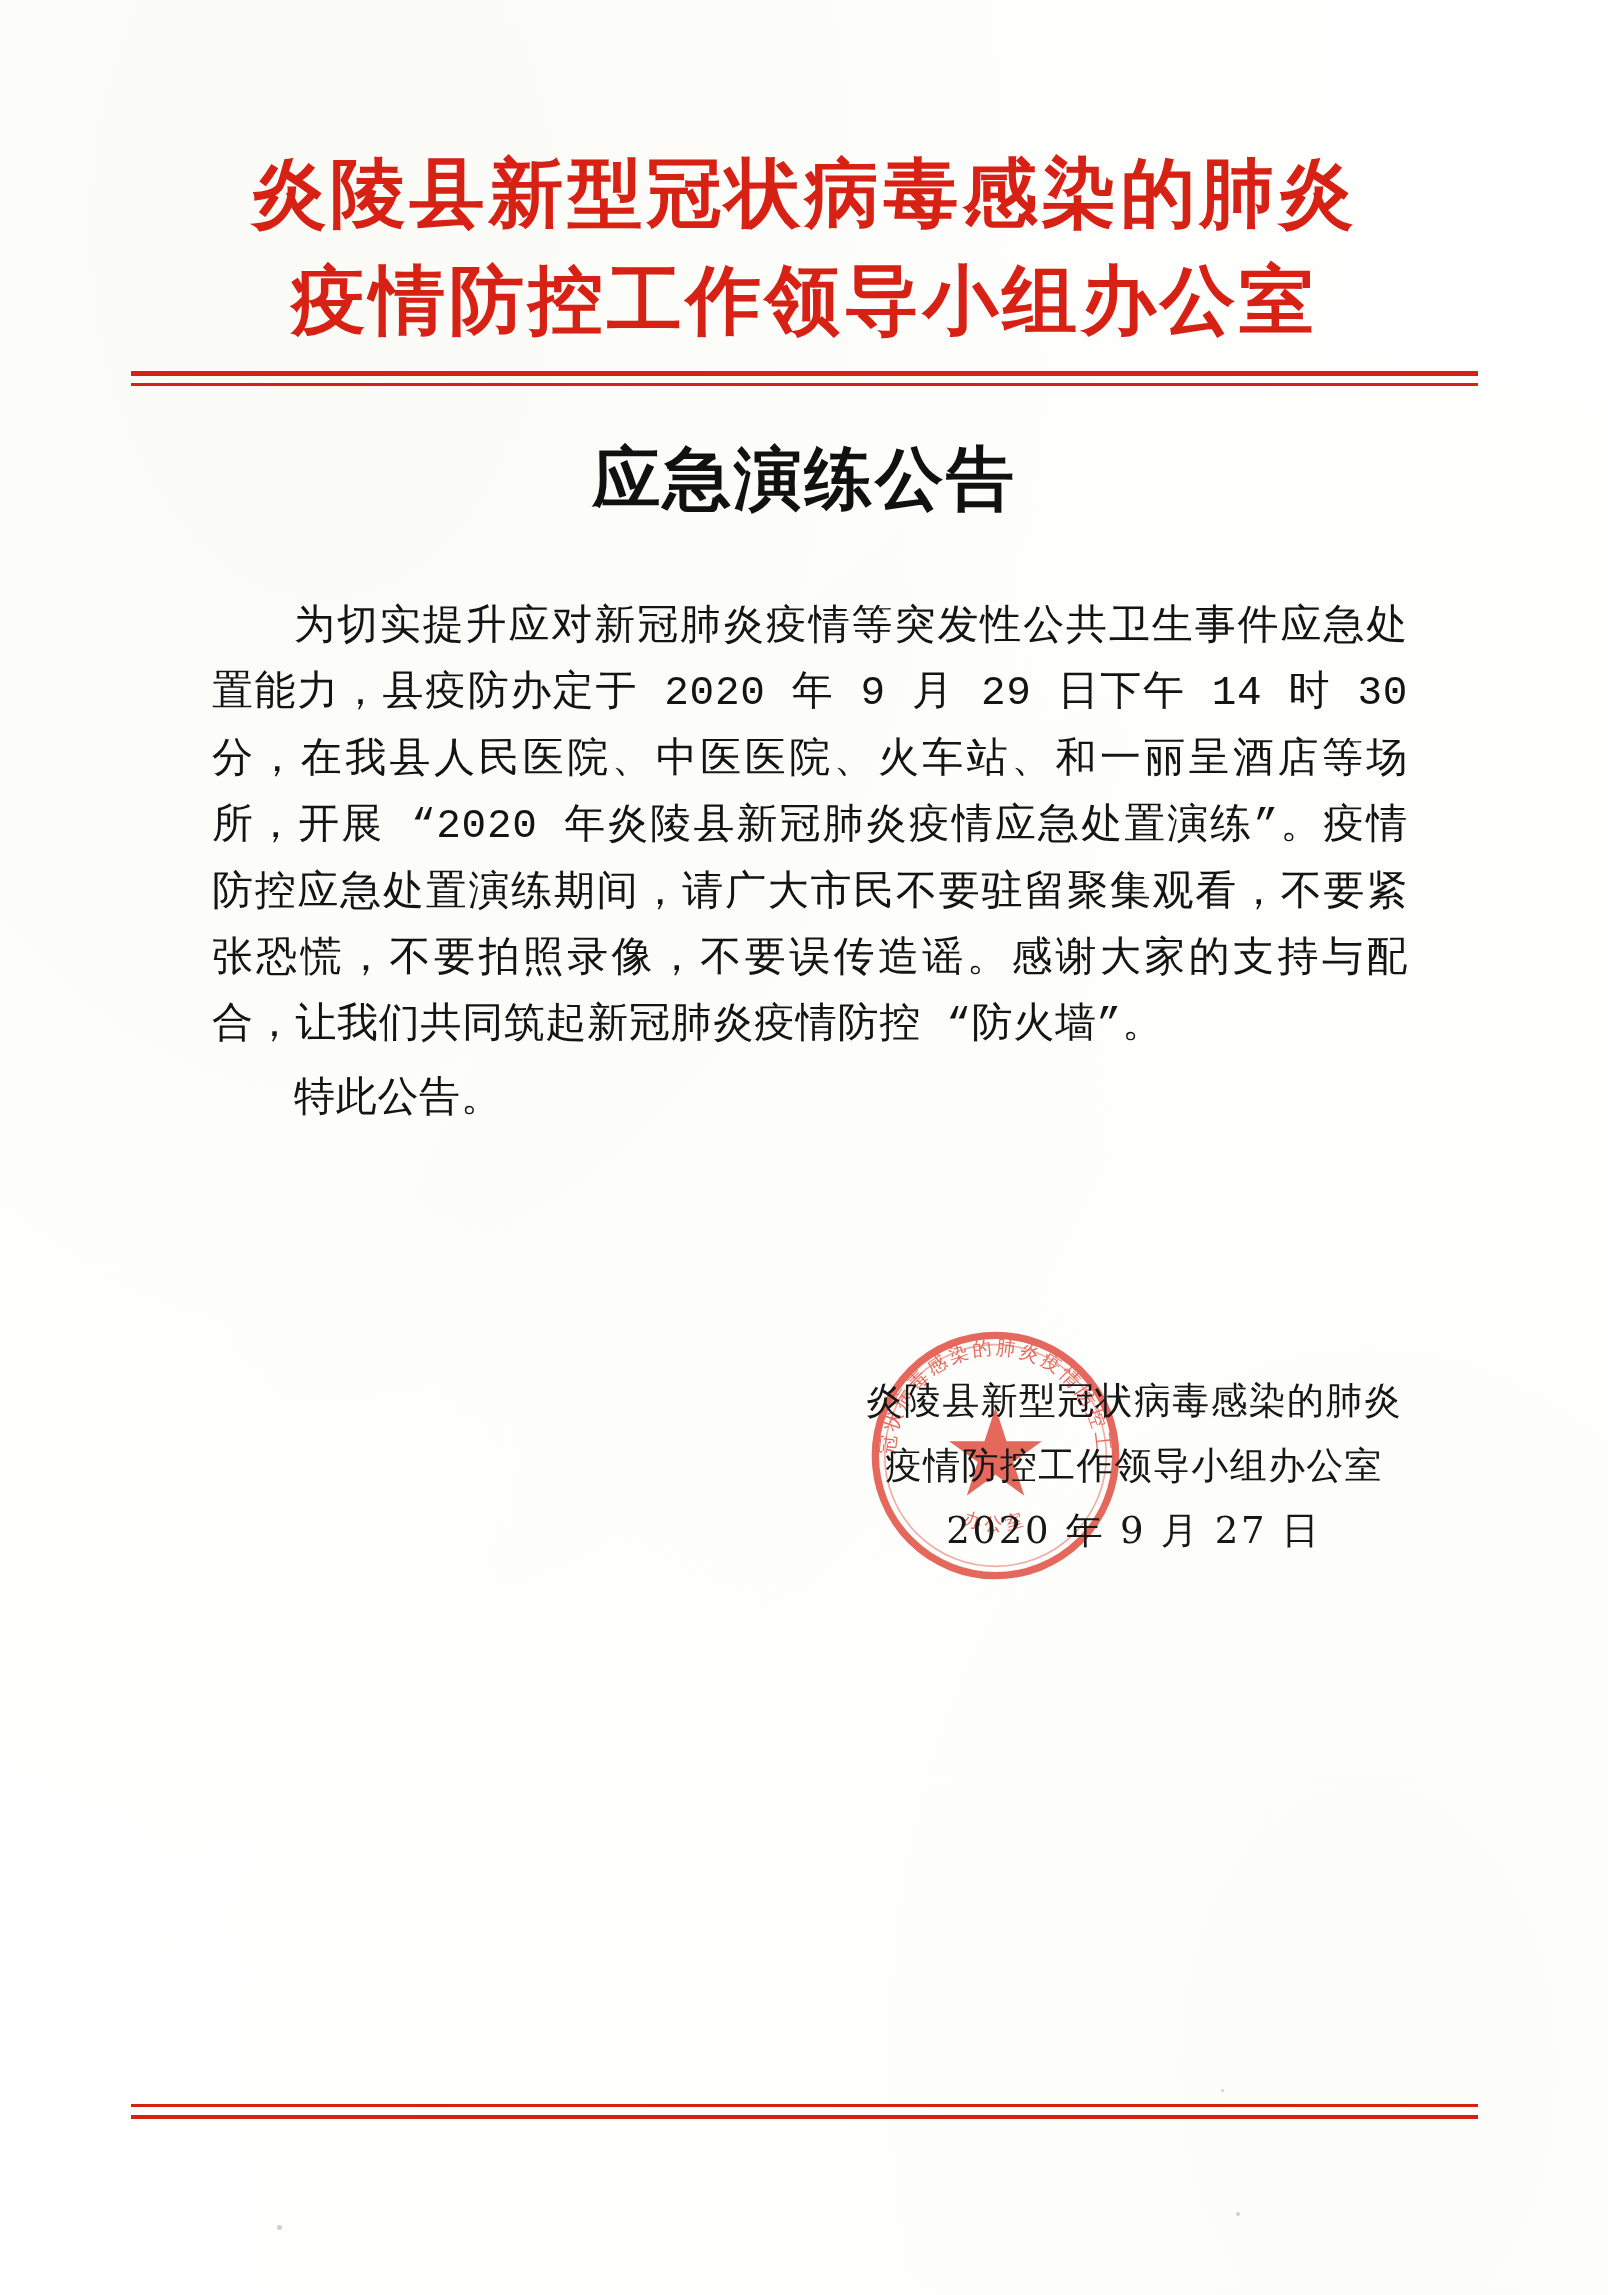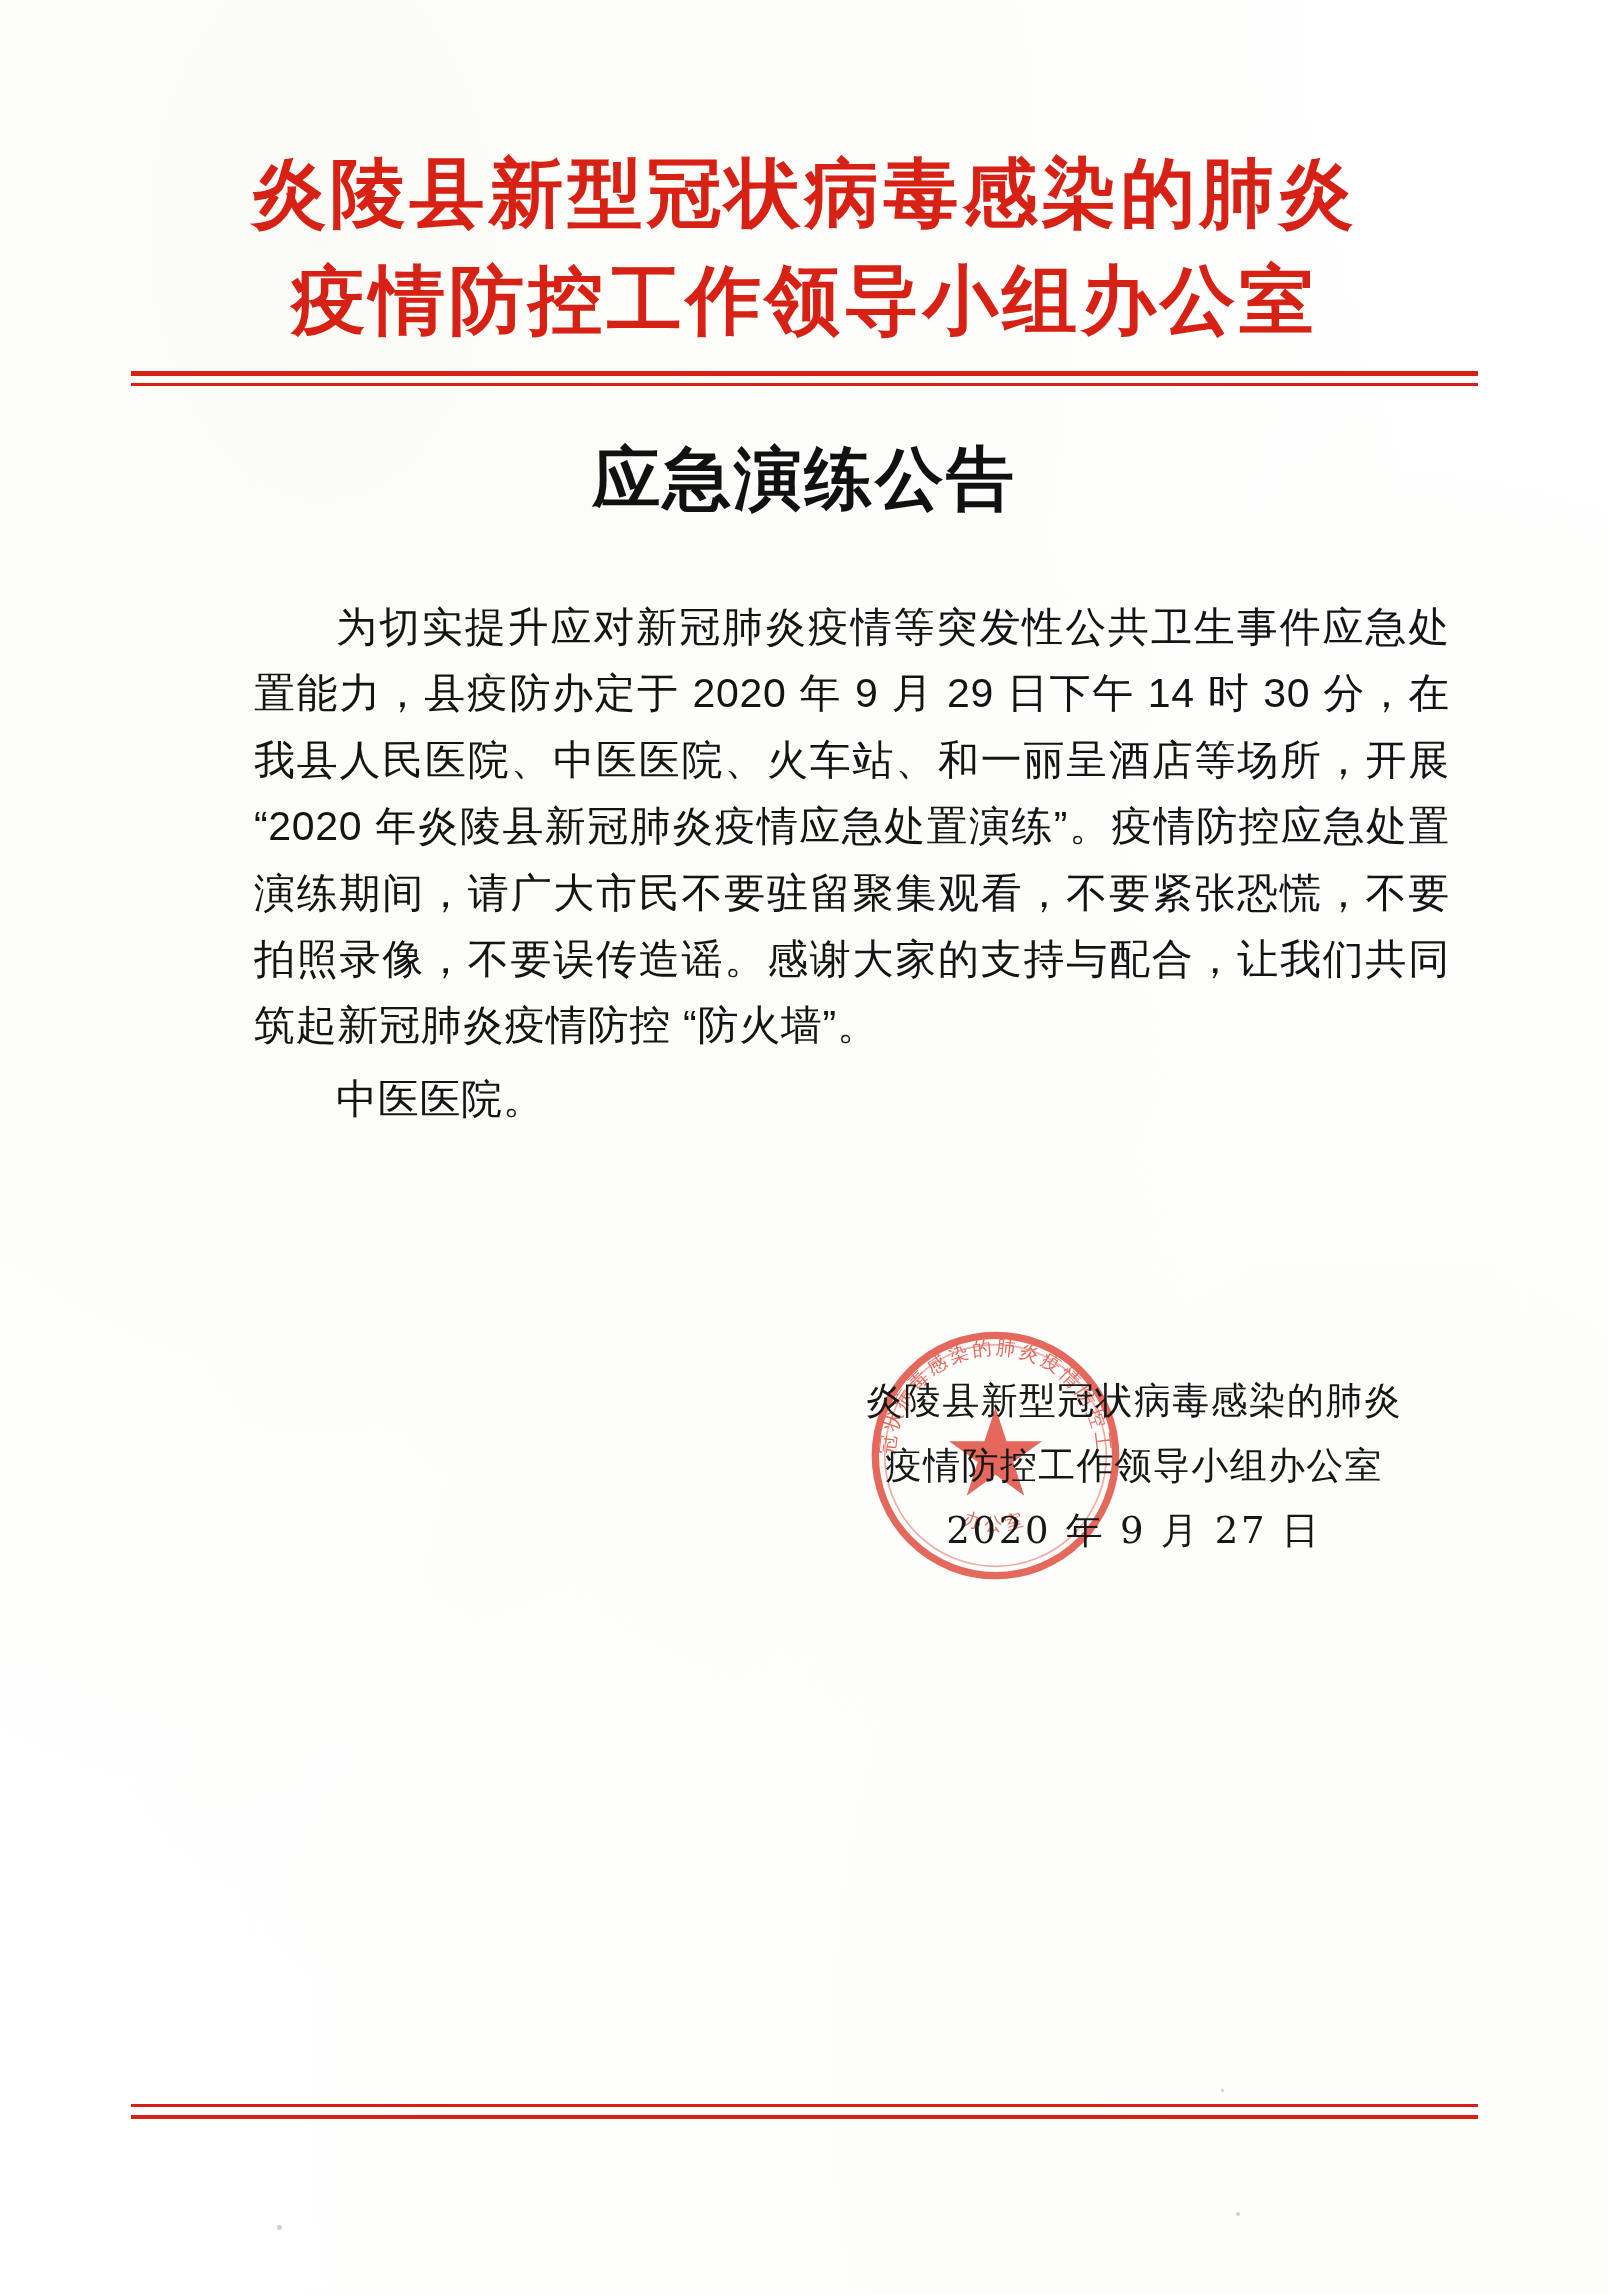--- a/index.html
+++ b/index.html
@@ -79,27 +79,26 @@
     letter-spacing: 2.7px;
     color: #111;
   }
 
   
   .body-text {
     position: absolute;
     left: 212px;
     width: 1196px;
     top: 594px;
-    font-family: Liberation Sans, sans-serif;
+    font-family: Liberation Mono, monospace;
     font-size: 41px;
     line-height: 1.62;
     color: #141414;
     text-align: justify;
     letter-spacing: 0.7px;
-    margin-left: 42px;
   }
   .para {
     text-indent: 2em;
     margin: 0 0 6.7px 0;
     white-space: pre-wrap;
   }
 
   
   .signature {
     position: absolute;
@@ -168,21 +167,21 @@
   <div class="rule-group">
     <div class="rule-thick"></div>
     <div class="rule-gap"></div>
     <div class="rule-thin"></div>
   </div>
 
   <div class="doc-title">应急演练公告</div>
 
   <div class="body-text">
     <p class="para">为切实提升应对新冠肺炎疫情等突发性公共卫生事件应急处置能力，县疫防办定于 2020 年 9 月 29 日下午 14 时 30 分，在我县人民医院、中医医院、火车站、和一丽呈酒店等场所，开展 “2020 年炎陵县新冠肺炎疫情应急处置演练”。疫情防控应急处置演练期间，请广大市民不要驻留聚集观看，不要紧张恐慌，不要拍照录像，不要误传造谣。感谢大家的支持与配合，让我们共同筑起新冠肺炎疫情防控 “防火墙”。</p>
-    <p class="para">中医医院。</p>
+    <p class="para">特此公告。</p>
   </div>
 
   <div class="seal">
     <svg viewBox="0 0 400 400" width="267" height="267" xmlns="http://www.w3.org/2000/svg">
       <defs>
         <path id="sealArcTop" d="M 48,200 A 152,152 0 0 1 352,200"></path>
         <path id="sealArcBottom" d="M 88,200 A 112,112 0 0 0 312,200"></path>
       </defs>
       <circle cx="200" cy="200" r="180" fill="none" stroke="#e0483a" stroke-width="11"></circle>
       <circle cx="200" cy="200" r="166" fill="none" stroke="#e0483a" stroke-width="2.5" opacity="0.55"></circle>

